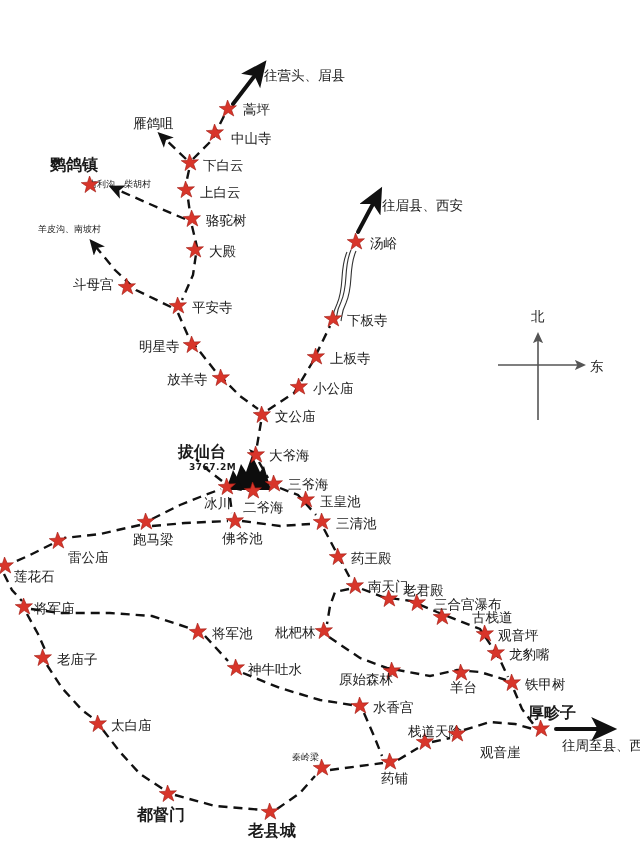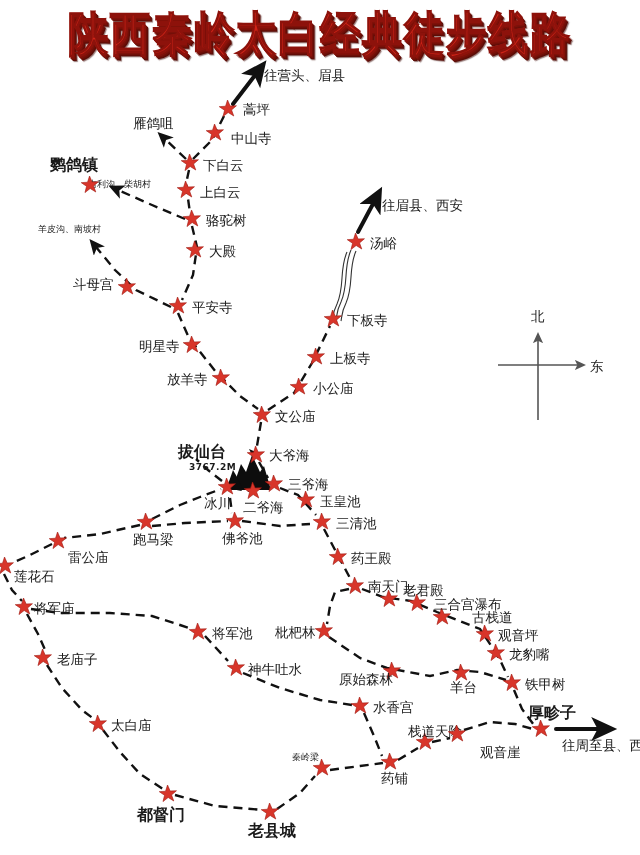--- a/index.html
+++ b/index.html
@@ -68,23 +68,20 @@
   }
   .arrow-line { stroke: #111111; stroke-width: 4; fill: none; stroke-linecap: round; }
   .compass-line { stroke: #555555; stroke-width: 1.6; fill: none; }
   .star { fill: #d8352a; stroke: #a01a12; stroke-width: .6; }
 </style>
 </head>
 <body>
 
 <div id="map-root">
 
-  <div class="title-wrap">
-    <span class="title-text">陕西秦岭太白经典徒步线路</span>
-  </div>
 
   <svg id="map-svg" width="640" height="855" viewBox="0 0 640 855">
 
     <defs>
       <marker id="ah" markerWidth="7" markerHeight="7" refX="2.2" refY="3" orient="auto">
         <path d="M0,0 L6.5,3 L0,6 L1.6,3 Z" fill="#111111"></path>
       </marker>
       <marker id="ahg" markerWidth="8" markerHeight="8" refX="2" refY="3.2" orient="auto">
         <path d="M0,0 L7,3.2 L0,6.4 L1.6,3.2 Z" fill="#555555"></path>
       </marker>

